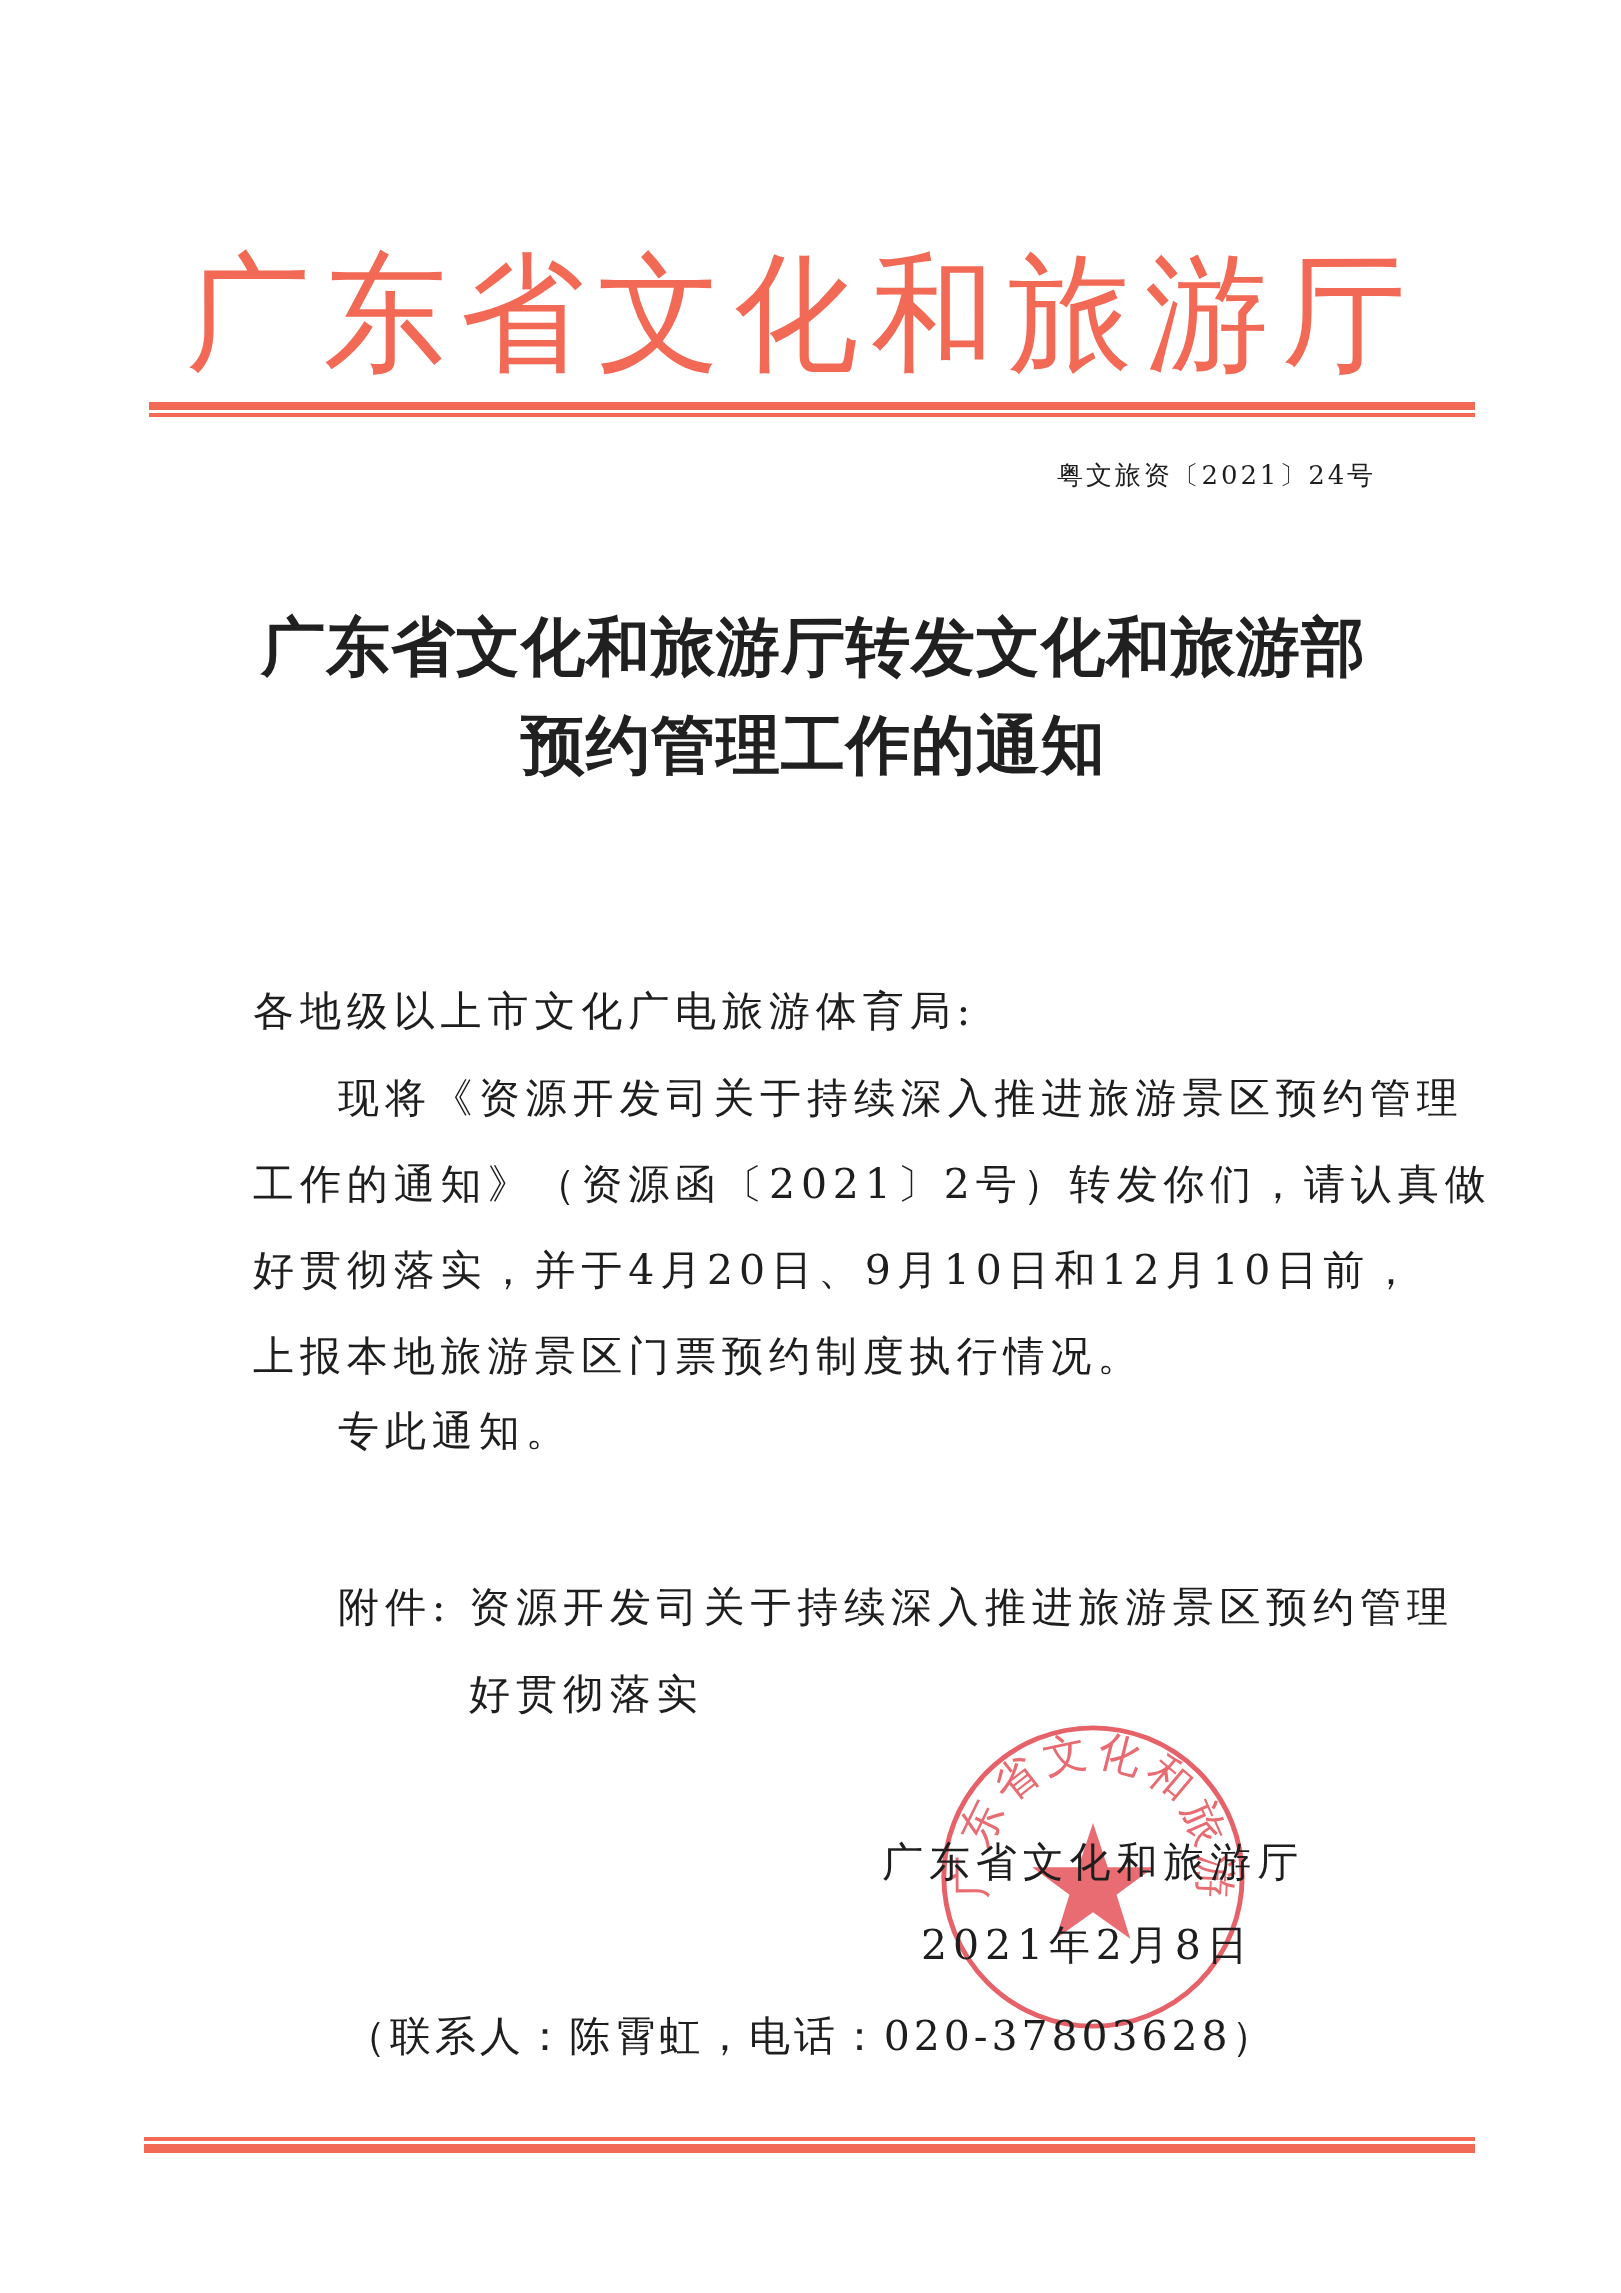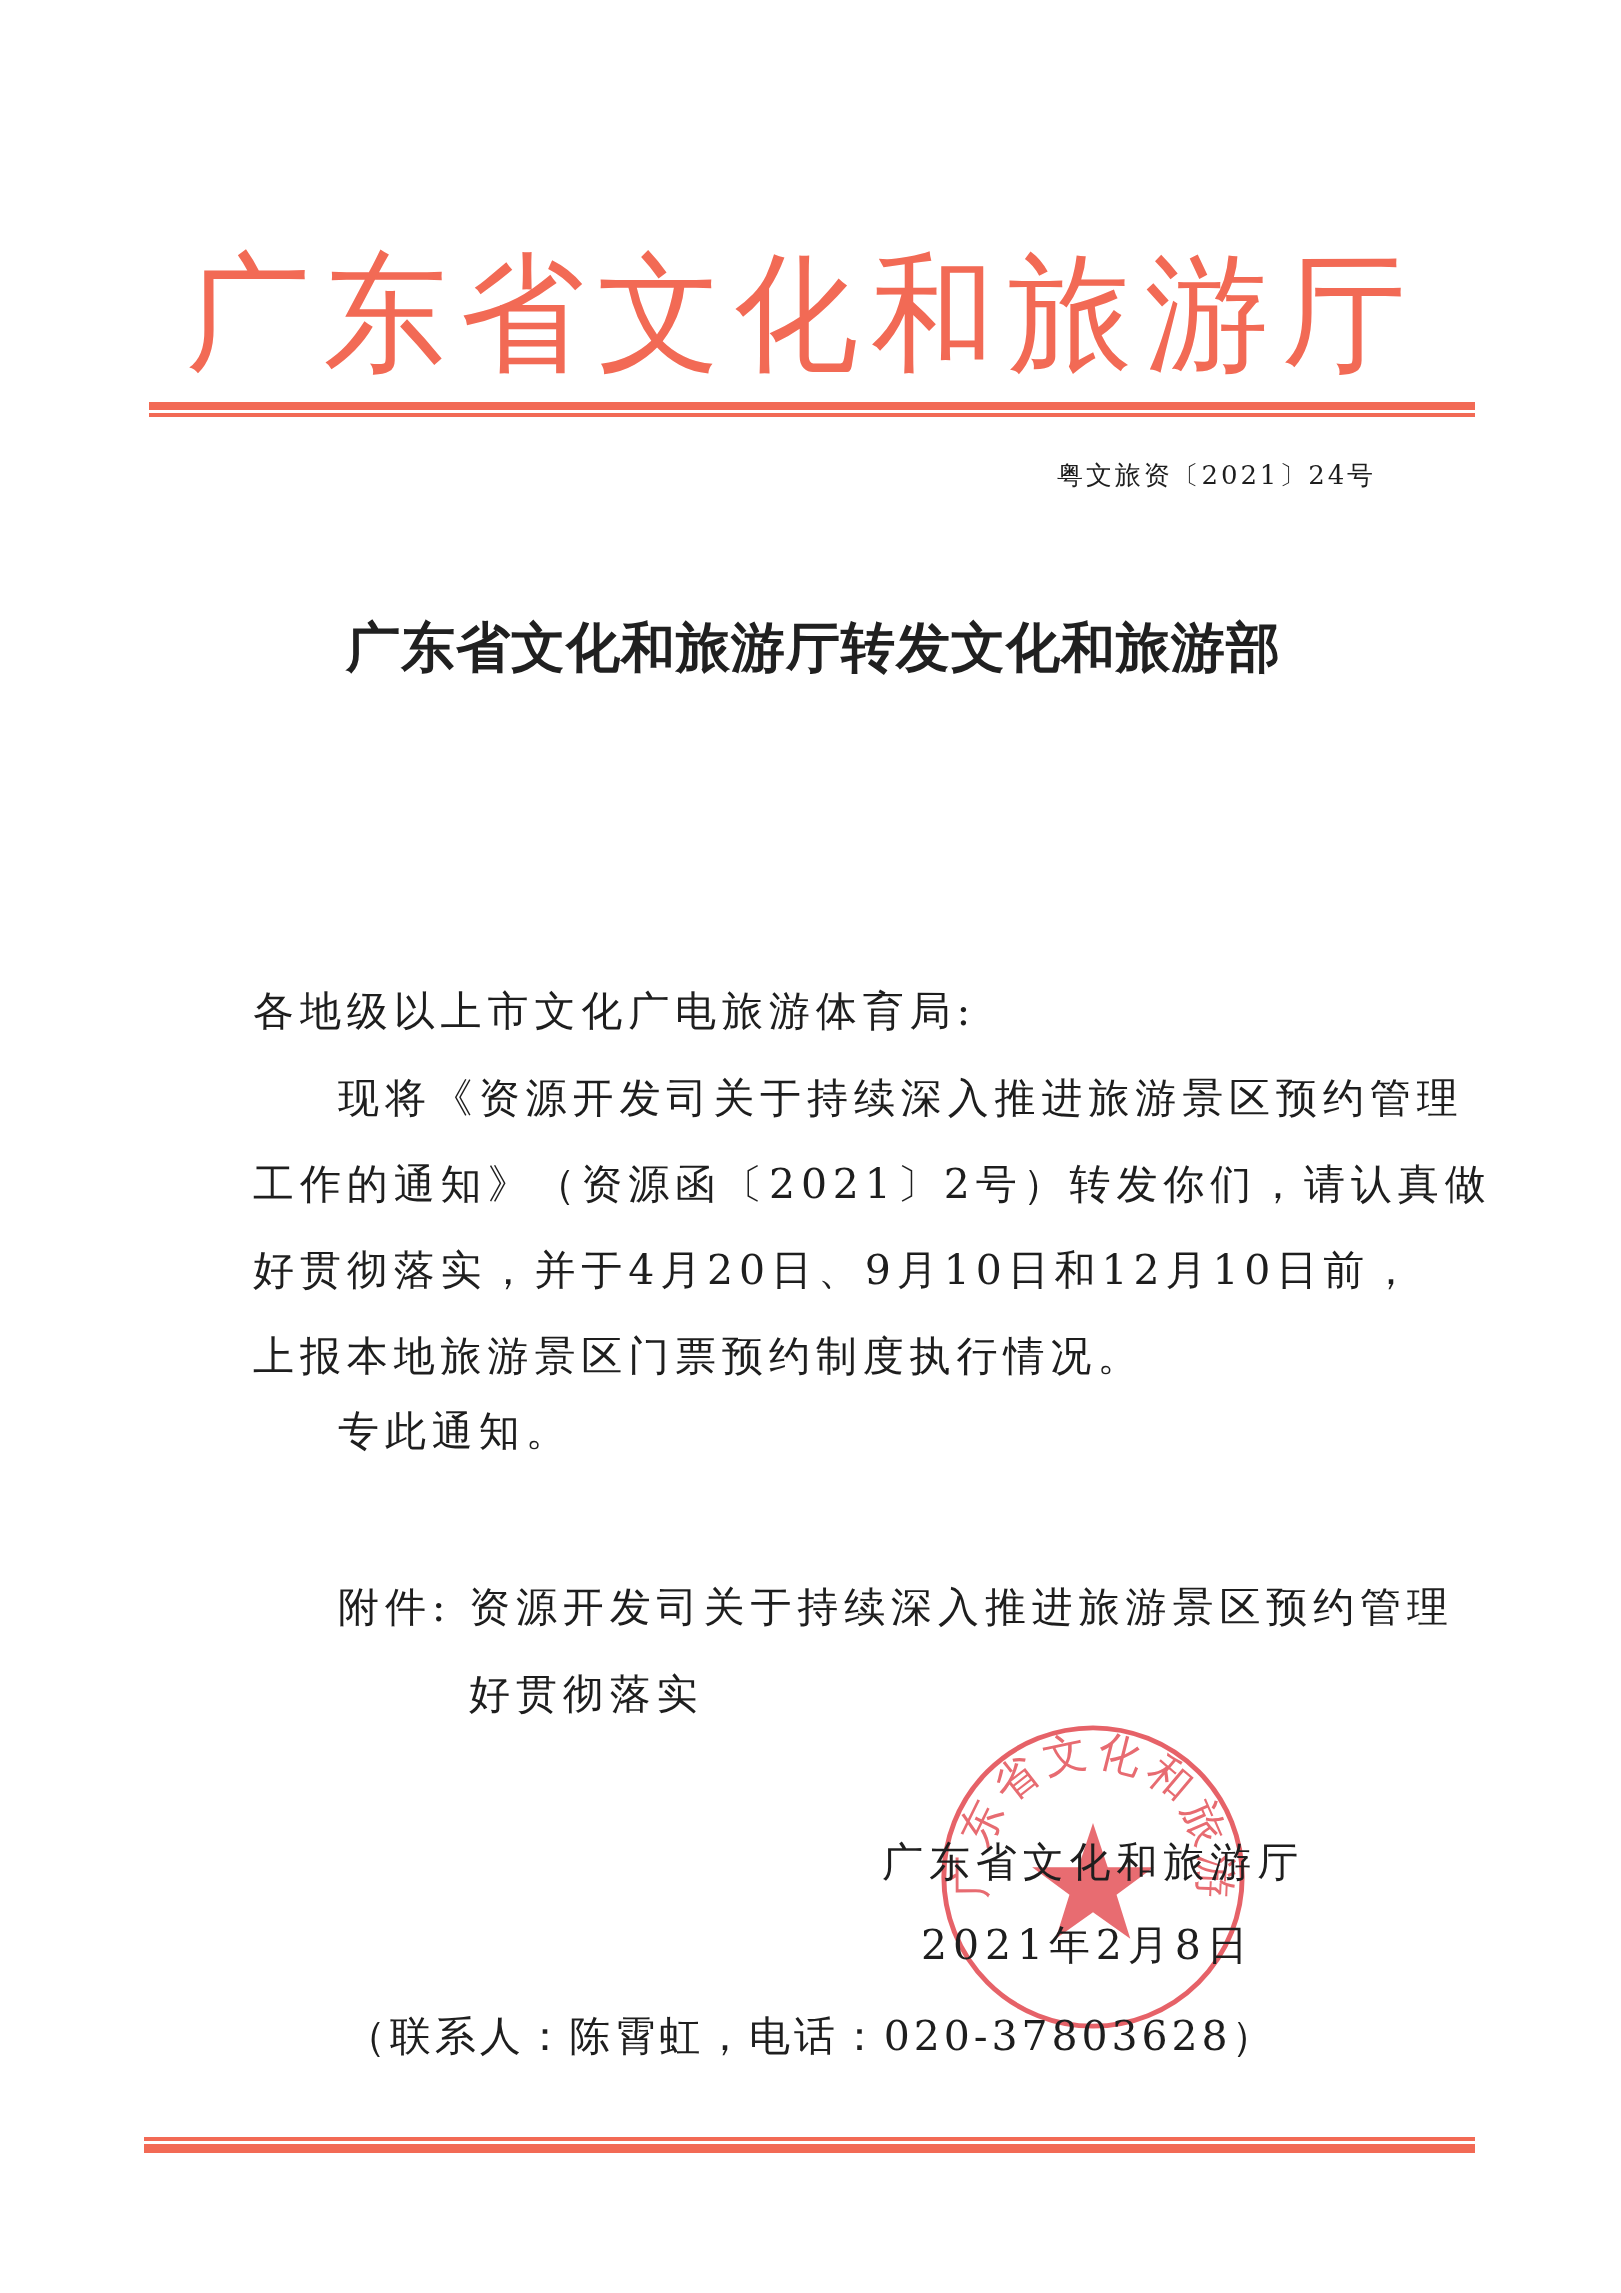--- a/index.html
+++ b/index.html
@@ -4,39 +4,40 @@
 <style>
   html, body { margin:0; padding:0; background:#ffffff; }
   body { width:1621px; height:2294px; position:relative; overflow:hidden;
          font-family:"DejaVu Serif","Liberation Serif",serif; color:#1e1e1e; }
   .abs { position:absolute; }
   .header-title { left:186px; top:245px; width:1255px; height:137px;
     font-family:"DejaVu Serif","Liberation Serif",serif; font-size:129px; line-height:137px;
     color:#f26a55; letter-spacing:13.7px; white-space:nowrap; transform:scaleX(0.96); transform-origin:left top; }
   .rule-thick { background:#f26a55; }
   .doc-number { right:245px; top:446px; font-size:26px; line-height:59px; letter-spacing:2.9px; white-space:nowrap; }
-  .title { left:235px; width:1157px; text-align:center; font-weight:bold; font-size:54px;
+  .title { left:235px; width:1157px; text-align:center; font-weight:bold; font-size:64px;
     line-height:98px; letter-spacing:1px; color:#202020; top:598px; }
   .title div { white-space:nowrap; }
   .body-text { font-size:41px; line-height:86px; letter-spacing:5.9px; white-space:nowrap; }
   .stamp { left:936px; top:1720px; width:314px; height:314px; }
   .sig { font-size:41px; line-height:59px; letter-spacing:5.9px; white-space:nowrap; }
 </style>
 </head>
 <body>
 
 <div class="abs header-title">广东省文化和旅游厅</div>
 
 <div class="abs rule-thick" style="left:149px; top:402px; width:1326px; height:7.8px;"></div>
 <div class="abs rule-thick" style="left:149px; top:413px; width:1326px; height:3.9px;"></div>
 
 <div class="abs doc-number">粤文旅资〔2021〕24号</div>
 
 <div class="abs title">
   <div>广东省文化和旅游厅转发文化和旅游部</div>
+  <div>预约管理工作的通知</div>
 </div>
 
 <div class="abs body-text" style="left:253px; top:968px;">各地级以上市文化广电旅游体育局:</div>
 
 <div class="abs body-text" style="left:338px; top:1055px;">现将《资源开发司关于持续深入推进旅游景区预约管理</div>
 <div class="abs body-text" style="left:253px; top:1141px;">工作的通知》（资源函〔2021〕2号）转发你们，请认真做</div>
 <div class="abs body-text" style="left:253px; top:1227px;">好贯彻落实，并于4月20日、9月10日和12月10日前，</div>
 <div class="abs body-text" style="left:253px; top:1313px;">上报本地旅游景区门票预约制度执行情况。</div>
 
 <div class="abs body-text" style="left:338px; top:1388px;">专此通知。</div>

